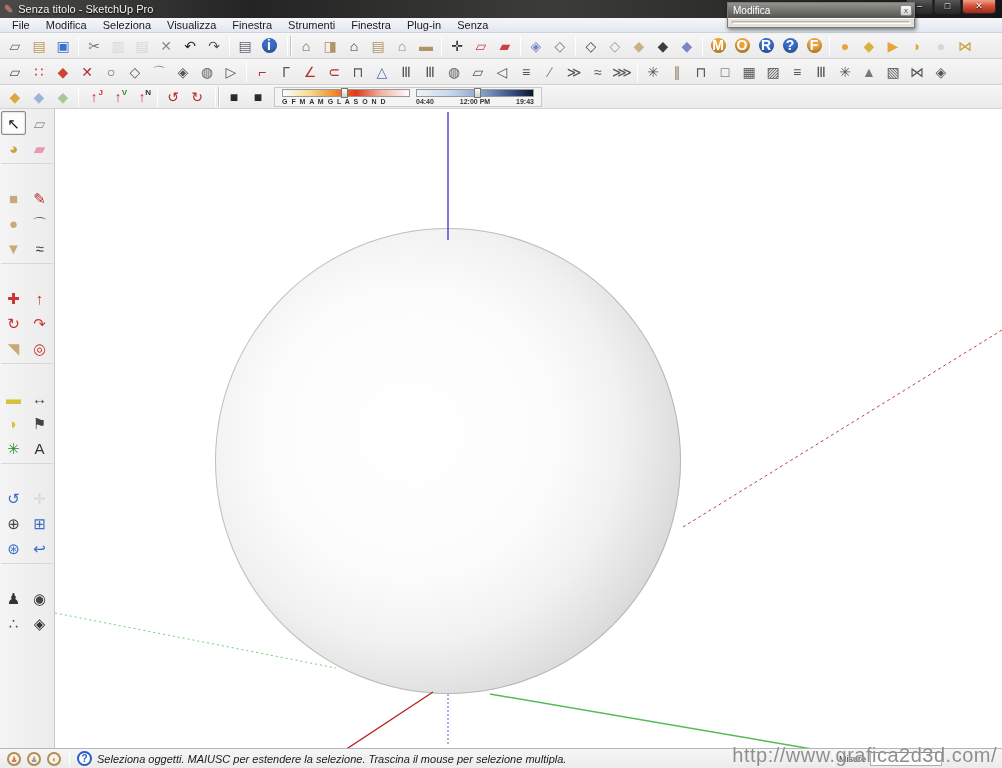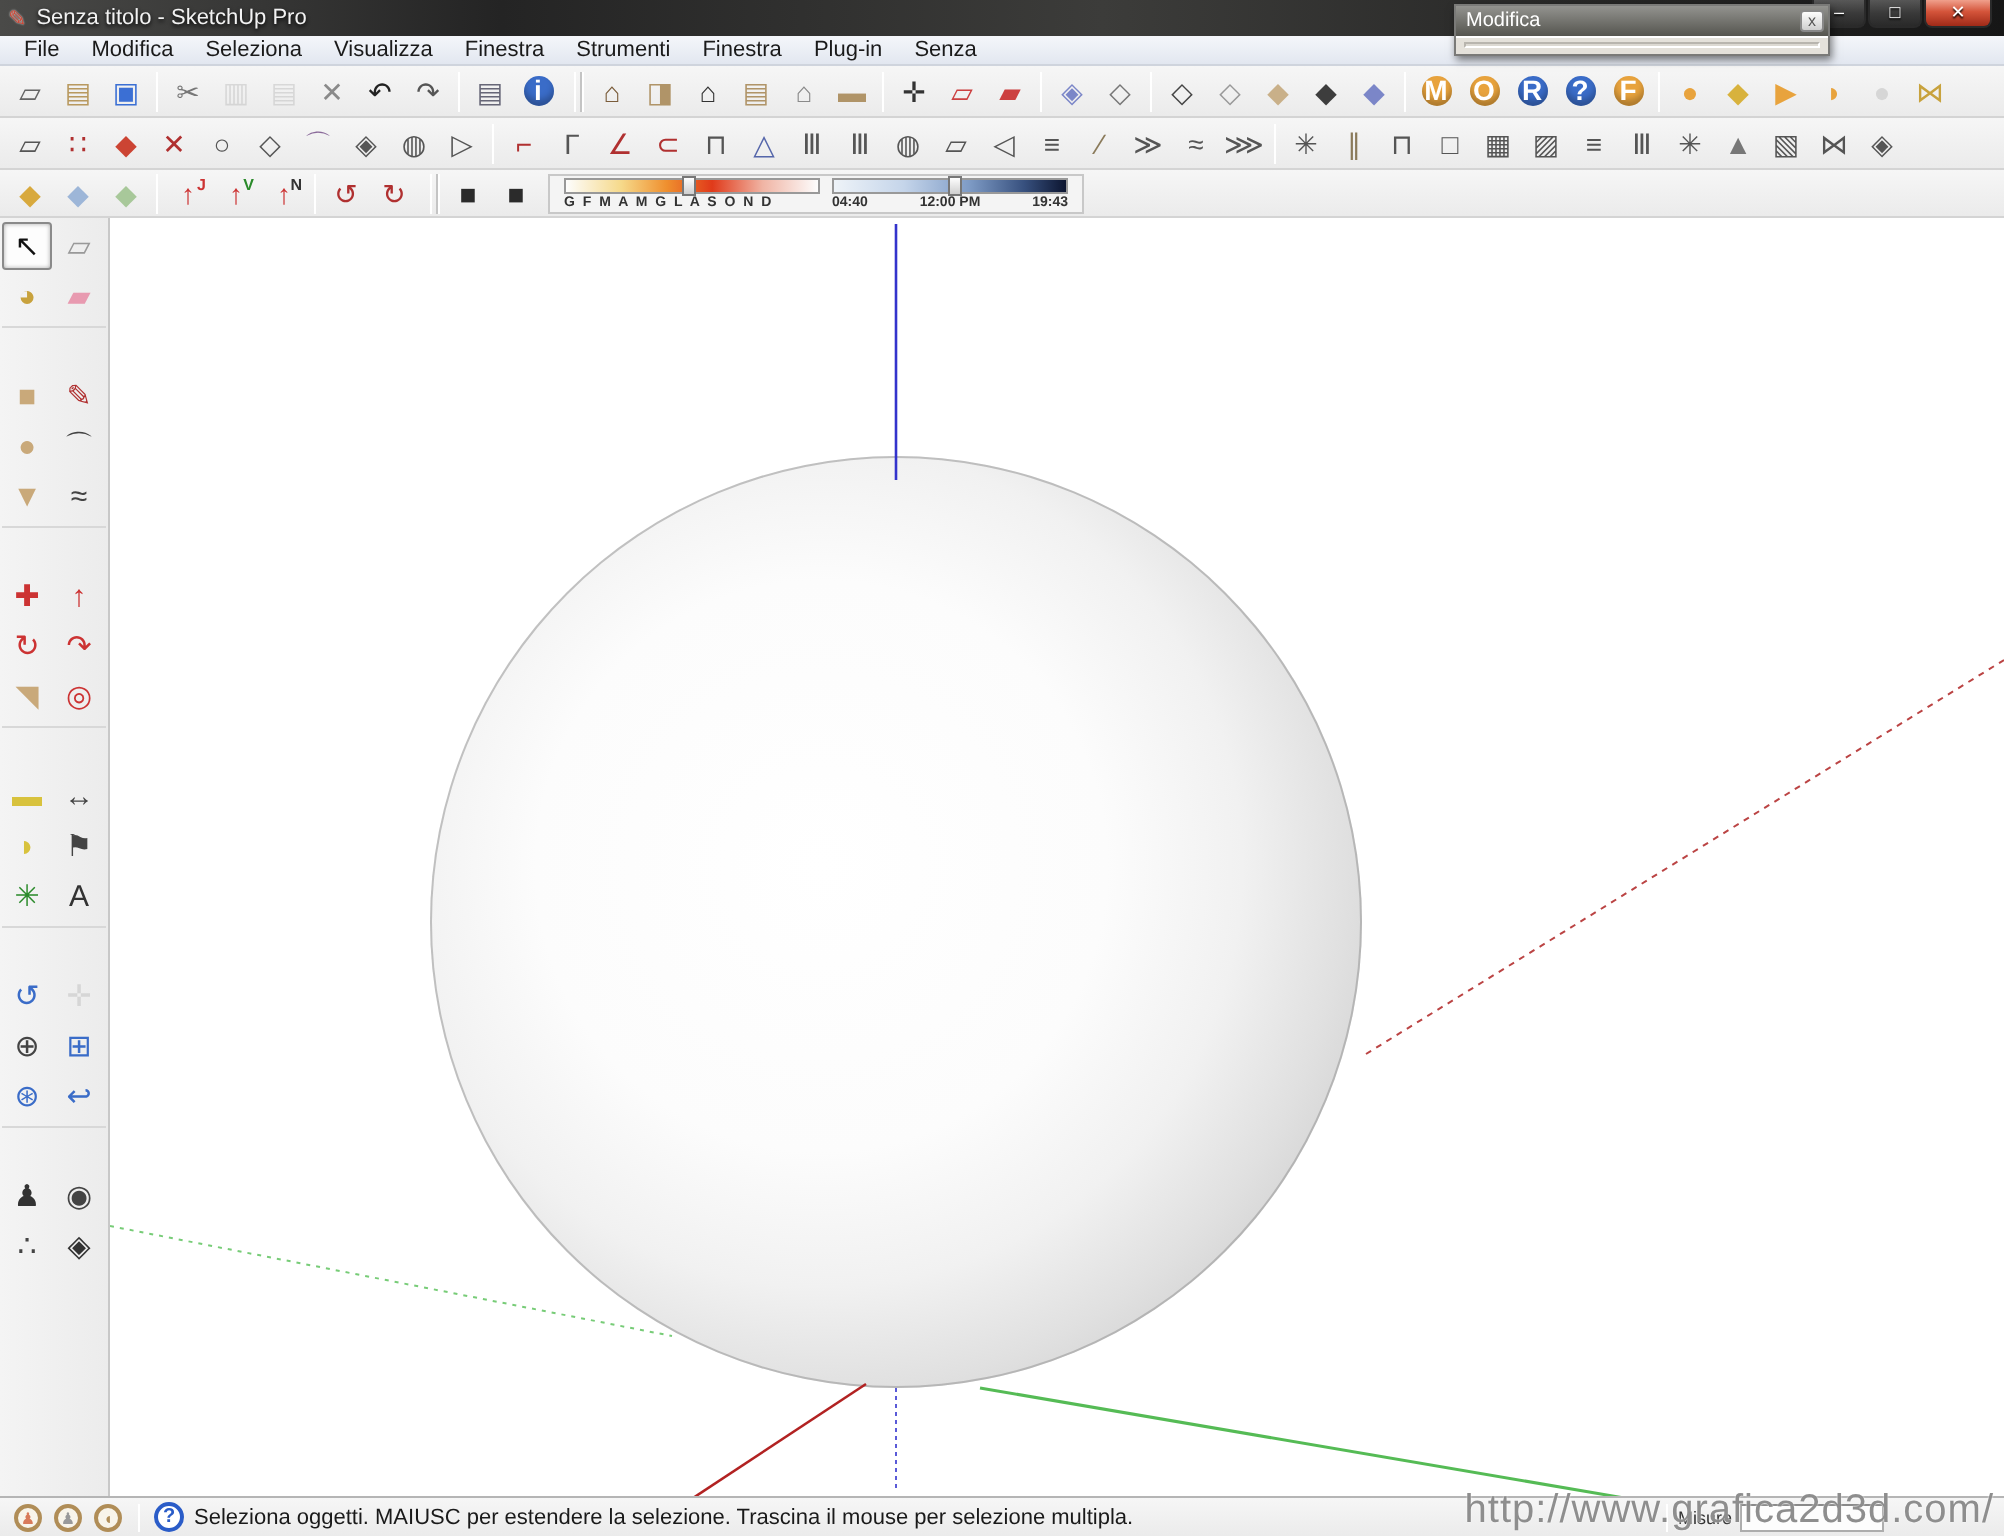--- a/index.html
+++ b/index.html
@@ -63,21 +63,21 @@
   .sphere { position:absolute; left:160px; top:119px; width:466px; height:466px; border-radius:50%;
     background:radial-gradient(circle at 42% 44%, #ffffff 0%, #fcfcfc 38%, #f1f1f1 56%, #e0e0e0 70%, #cccccc 84%, #bdbdbd 94%, #b2b2b2 100%);
     box-shadow:inset 0 0 0 1px rgba(150,150,150,.55); }
   .axes { position:absolute; left:0; top:0; pointer-events:none; }
 
   
   .statusbar { height:20px; background:linear-gradient(#f6f6f6,#ebebeb); border-top:1px solid #b5b5b5; display:flex; align-items:center; padding:0 4px; position:relative; }
   .statusbar .tb { width:20px; height:17px; }
   .ring .g { width:14px; height:14px; border:2px solid #b08d57; border-radius:50%; font-size:8px; line-height:11px; text-align:center; display:inline-block; background:#f8f4ea; }
   .helpico { width:15px; height:15px; border:2px solid #2a5cc8; border-radius:50%; color:#2a5cc8; font-weight:bold; font-size:10px; line-height:12px; text-align:center; margin:0 5px 0 2px; background:#fff; }
-  .stmsg { font-size:11px; color:#1a1a1a; flex:1; white-space:nowrap; overflow:hidden; }
+  .stmsg { font-size:11px; color:#1a1a1a; flex:1; white-space:nowrap; overflow:hidden;font-style:italic; }
   .ssep { width:1px; height:14px; background:#c0c0c0; border-right:1px solid #fff; margin:0 5px; }
   .measlbl { font-size:9px; color:#333; margin-right:4px; }
   .measbox { width:72px; height:14px; border:1px solid #adadad; border-top-color:#8a8a8a; background:#fdfdfd; margin-right:56px; }
 
   .watermark { position:absolute; right:5px; bottom:1px; font-size:20px; color:rgba(130,130,130,.9); z-index:70; letter-spacing:.5px; text-shadow:0 0 1px #fff; pointer-events:none; }
 </style>
 </head>
 <body>
 
 <div id="app">

